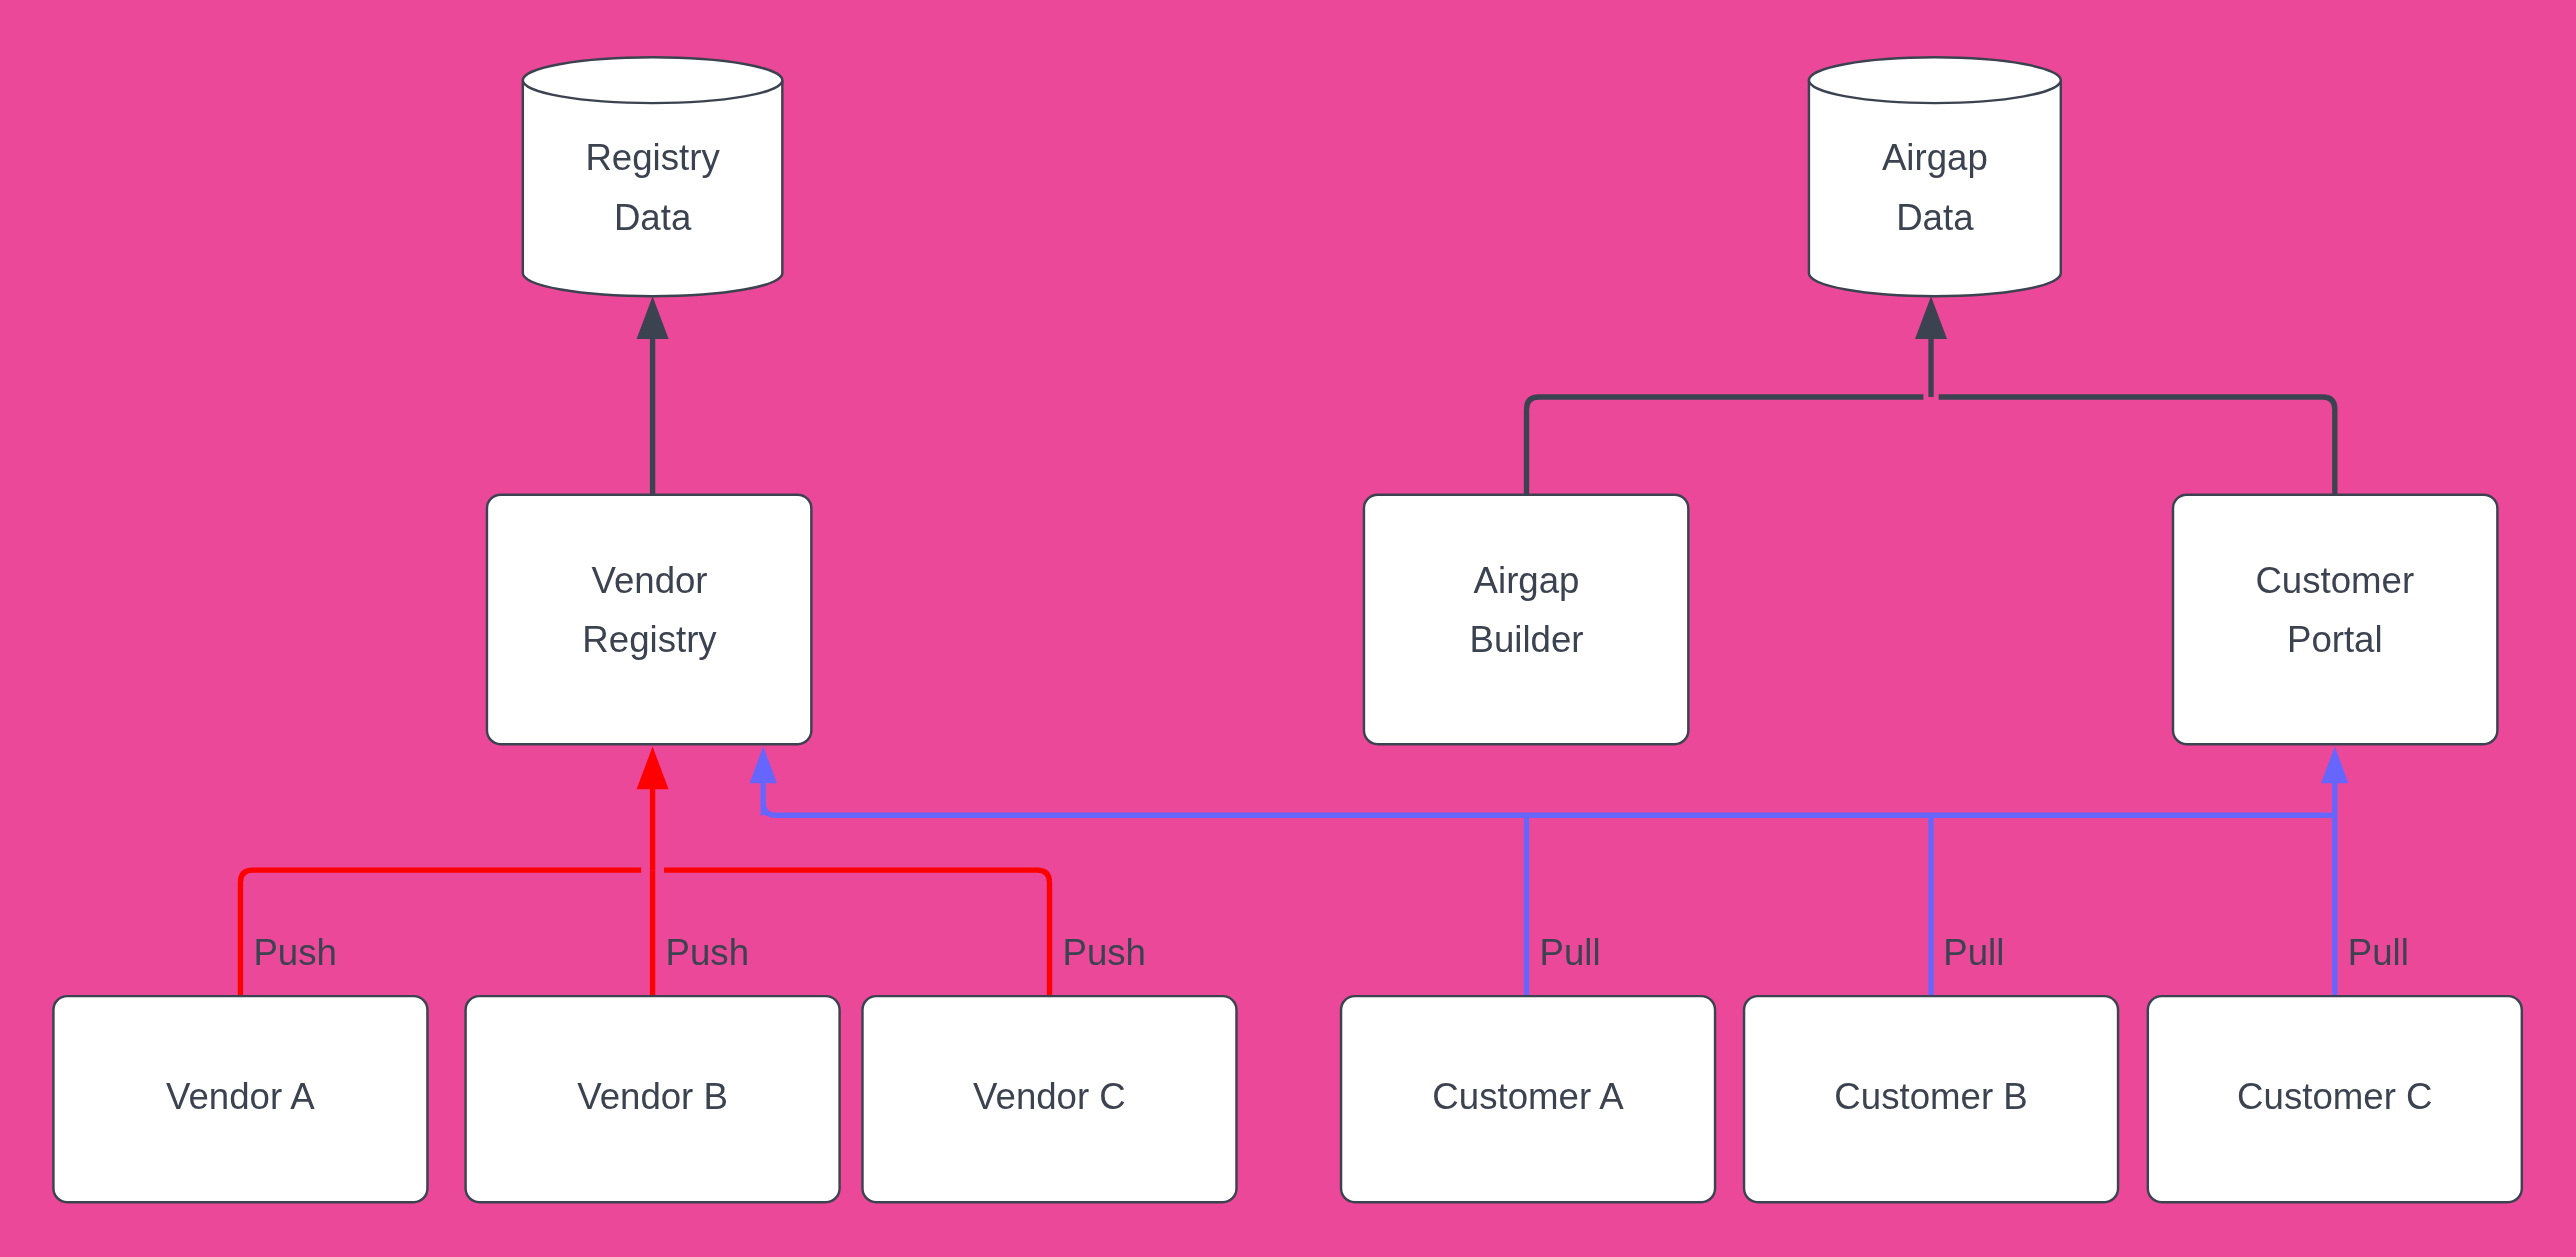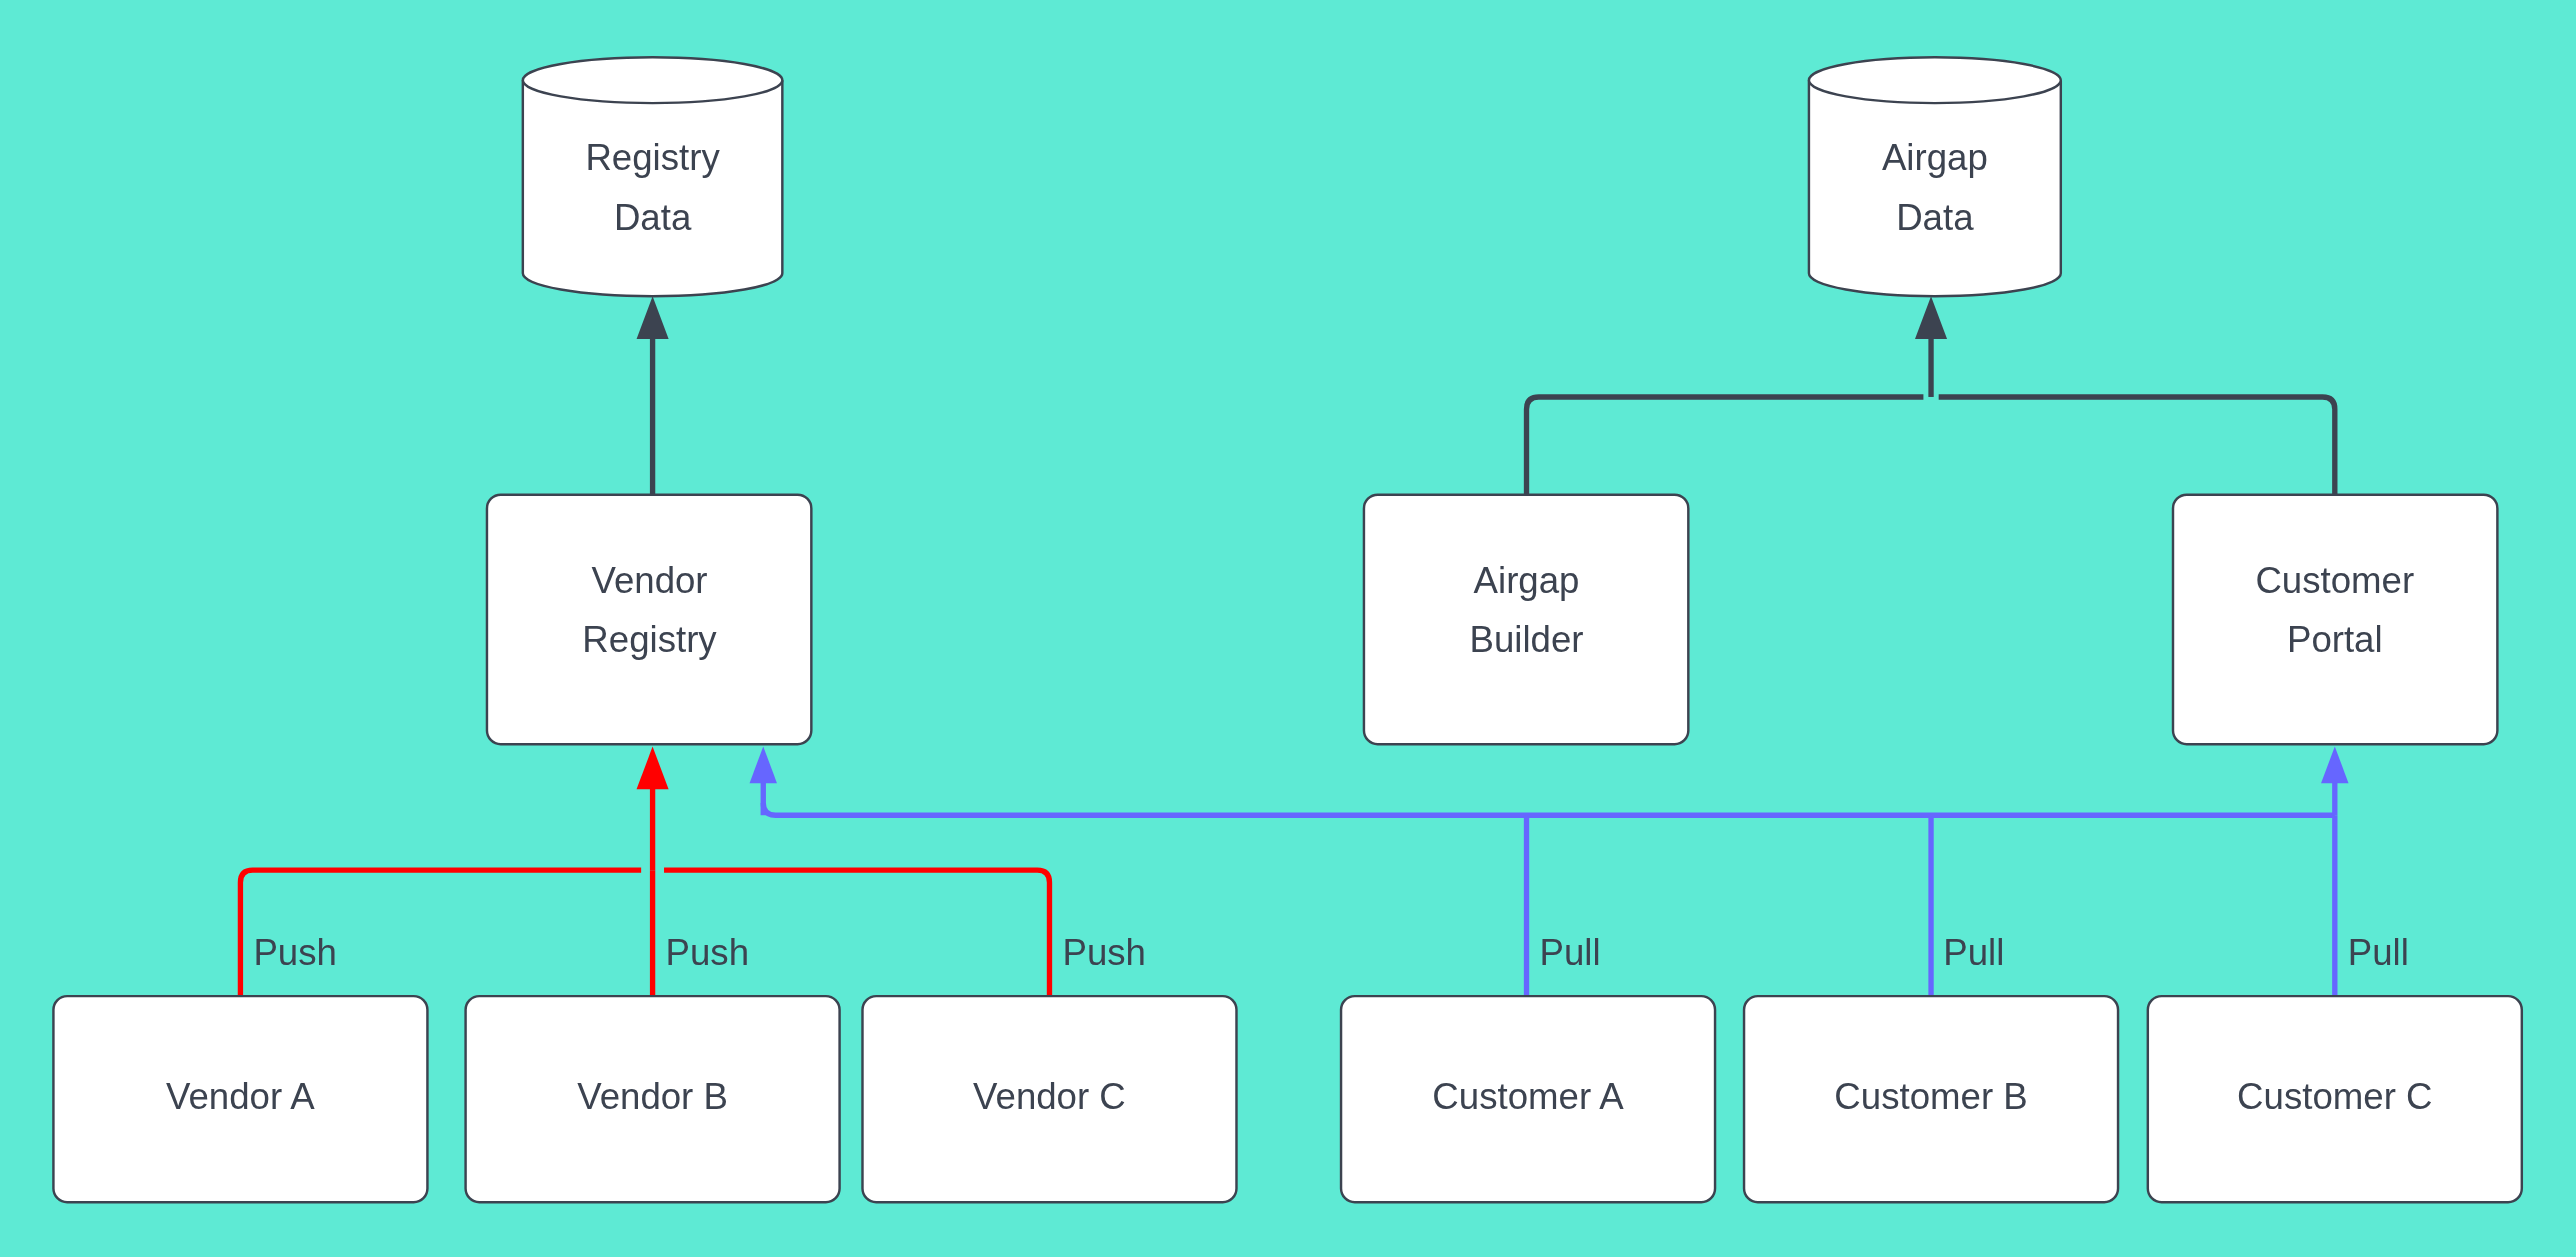--- a/index.html
+++ b/index.html
@@ -11,21 +11,21 @@
   body {
     width: 2576px;
     height: 1258px;
     overflow: hidden;
     font-family: "Liberation Sans", sans-serif;
   }
   #diagram-root {
     position: relative;
     width: 2576px;
     height: 1258px;
-    background: #5eead4;
+    background: #ec4899;
   }
   svg#diagram-svg {
     display: block;
     width: 2576px;
     height: 1258px;
   }
   .node-shape {
     fill: #ffffff;
     stroke: #3c4350;
     stroke-width: 3.2;

